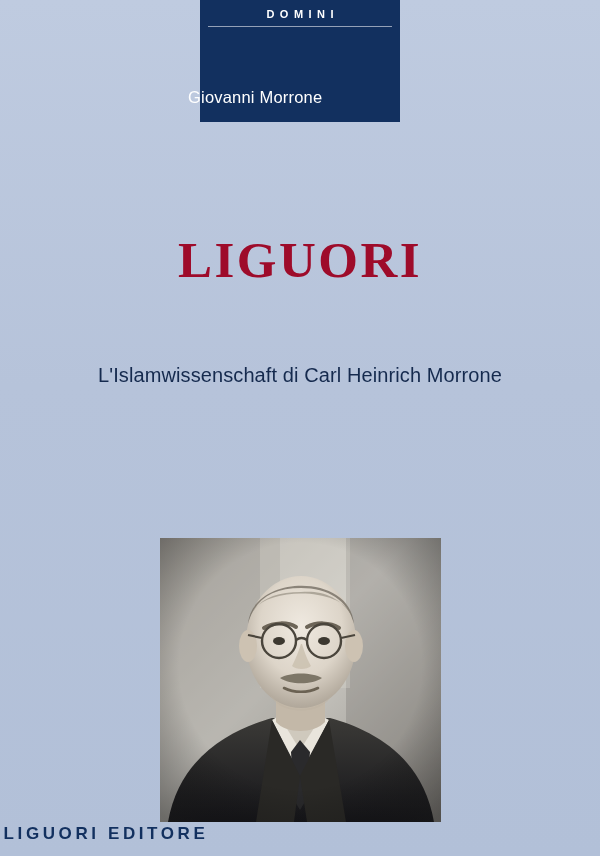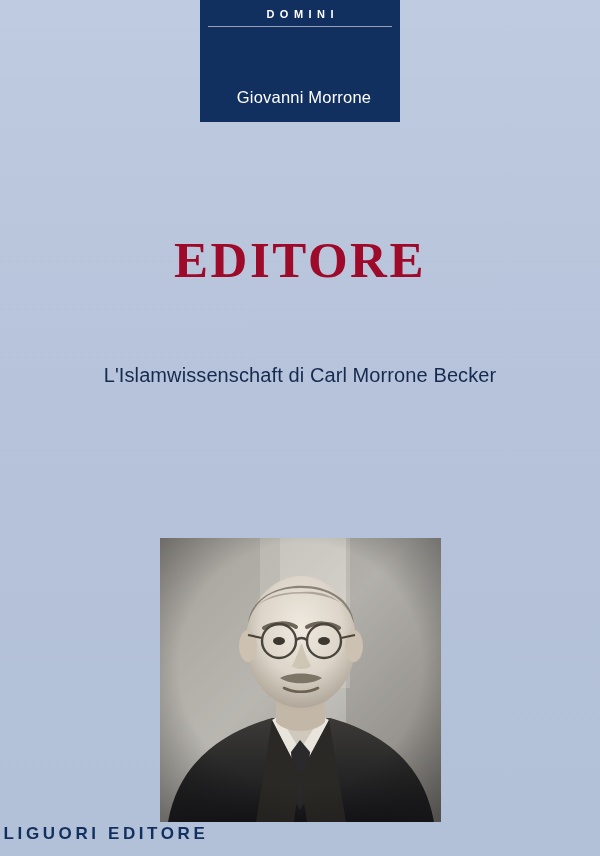--- a/index.html
+++ b/index.html
@@ -46,24 +46,24 @@
   .series-rule {
     position: absolute;
     left: 208px;
     top: 26px;
     width: 184px;
     height: 1px;
     background: rgba(255,255,255,0.55);
   }
   .author {
     position: absolute;
-    left: 204px;
+    left: 188px;
     top: 88px;
     width: 200px;
-    text-align: center;
+    text-align: left;
     color: #ffffff;
     font-size: 16.5px;
     font-weight: normal;
     letter-spacing: 0.2px;
   }
 
   
   .title-block {
     position: absolute;
     left: 0;
@@ -122,24 +122,24 @@
 <body>
 
 <div class="cover">
 
   <div class="series-band"></div>
   <div class="series-title">DOMINI</div>
   <div class="series-rule"></div>
   <div class="author">Giovanni Morrone</div>
 
   <div class="title-block">
-    <div class="title-line">EDITORE</div>
+    <div class="title-line">LIGUORI</div>
   </div>
 
-  <div class="subtitle">L'Islamwissenschaft di Carl Morrone Becker</div>
+  <div class="subtitle">L'Islamwissenschaft di Carl Heinrich Morrone</div>
 
   <div class="portrait">
     <svg width="281" height="284" viewBox="0 0 281 284" xmlns="http://www.w3.org/2000/svg" aria-hidden="true">
       <defs>
         <linearGradient id="bgGrad" x1="0" y1="0" x2="1" y2="1">
           <stop offset="0%" stop-color="#b3afa8"></stop>
           <stop offset="45%" stop-color="#cfcdc7"></stop>
           <stop offset="100%" stop-color="#8e8b85"></stop>
         </linearGradient>
         <radialGradient id="faceGrad" cx="50%" cy="38%" r="62%">

